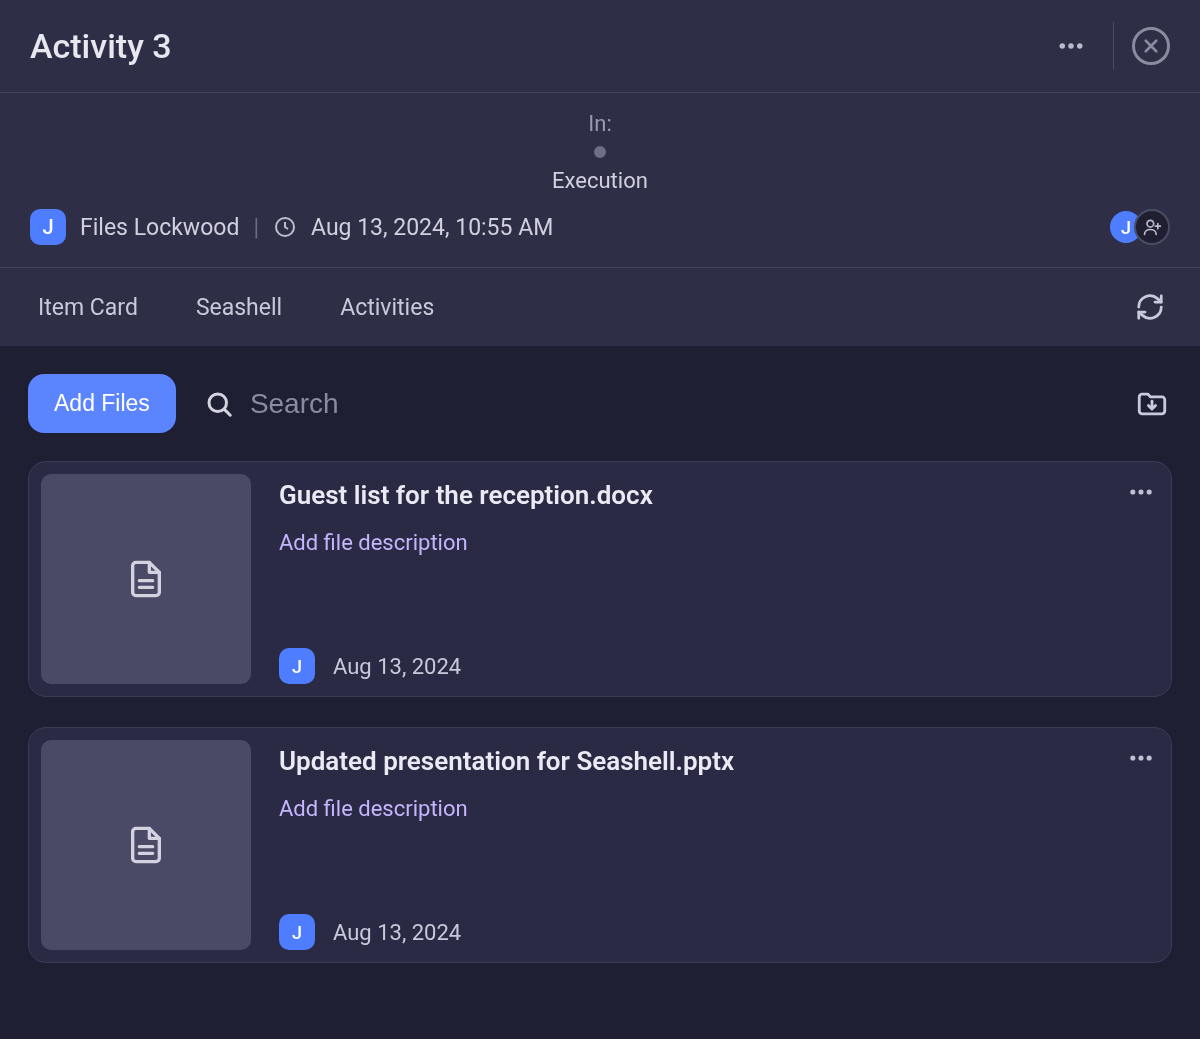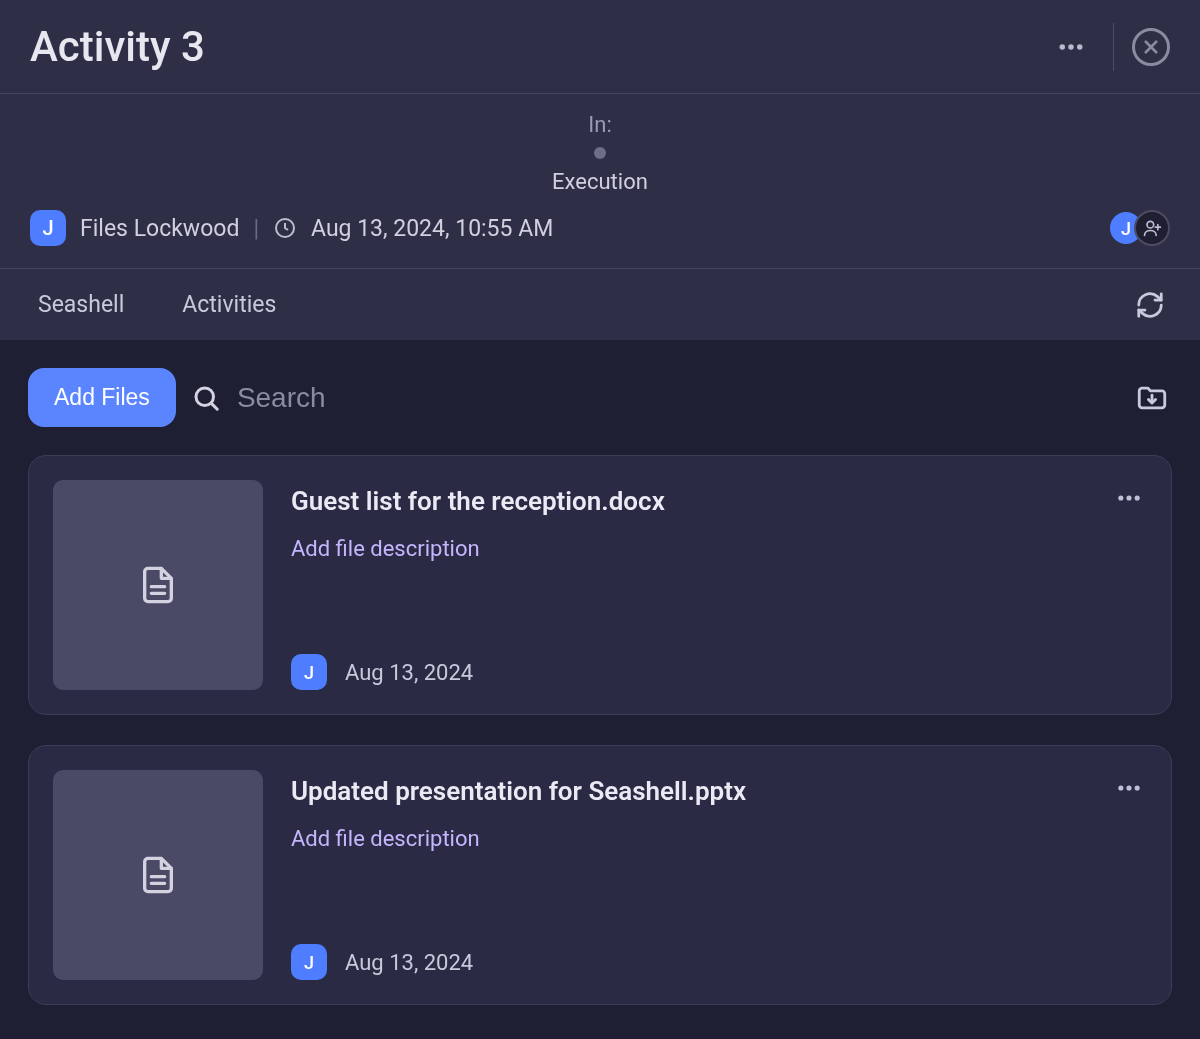--- a/index.html
+++ b/index.html
@@ -18,21 +18,21 @@
     flex-direction: column;
   }
   
   .header {
     padding: 22px 30px 22px 30px;
     display: flex;
     align-items: center;
     border-bottom: 1px solid #45455f;
   }
   .header-title {
-    font-size: 42px;
+    font-size: 34px;
     font-weight: 500;
     color: #e7e7f0;
     flex: 1;
   }
   .header-actions {
     display: flex;
     align-items: center;
     gap: 0;
   }
   .more-btn {
@@ -198,21 +198,21 @@
   }
   
   .files-area {
     background: #1f1f34;
     flex: 1;
     padding: 28px 28px 40px 28px;
   }
   .files-toolbar {
     display: flex;
     align-items: center;
-    gap: 15px;
+    gap: 28px;
     margin-bottom: 28px;
   }
   .add-files-btn {
     background: #5b84ff;
     color: #fff;
     border-radius: 16px;
     padding: 16px 26px;
     font-size: 23px;
     font-weight: 500;
     cursor: pointer;
@@ -238,21 +238,21 @@
   .dl-folder-btn {
     width: 40px; height: 40px;
     display:flex; align-items:center; justify-content:center;
     color:#c9c9dc; cursor:pointer;
   }
   
   .file-card {
     background: #2a2a44;
     border: 1px solid #3c3c57;
     border-radius: 18px;
-    padding: 24px;
+    padding: 12px;
     display: flex;
     gap: 28px;
     margin-bottom: 30px;
   }
   .file-thumb {
     width: 210px;
     height: 210px;
     background: #4a4a67;
     border-radius: 10px;
     display: flex;
@@ -343,20 +343,23 @@
               <path d="M19 8v6M16 11h6"></path>
             </svg>
         </div>
       </div>
     </div>
   </div>
 
   <div class="tabs-row">
     <div class="tabs">
       <div class="tab">
+        <span>Item Card</span>
+      </div>
+      <div class="tab">
         <span>Seashell</span>
       </div>
       <div class="tab">
         <span>Activities</span>
       </div>
     </div>
     <div class="sync-btn">
       <svg width="30" height="30" viewBox="0 0 24 24" fill="none" stroke="currentColor" stroke-width="2.2" stroke-linecap="round" stroke-linejoin="round">
           <path d="M3 12a9 9 0 0 1 15-6.7L21 8"></path>
           <path d="M21 3v5h-5"></path>

